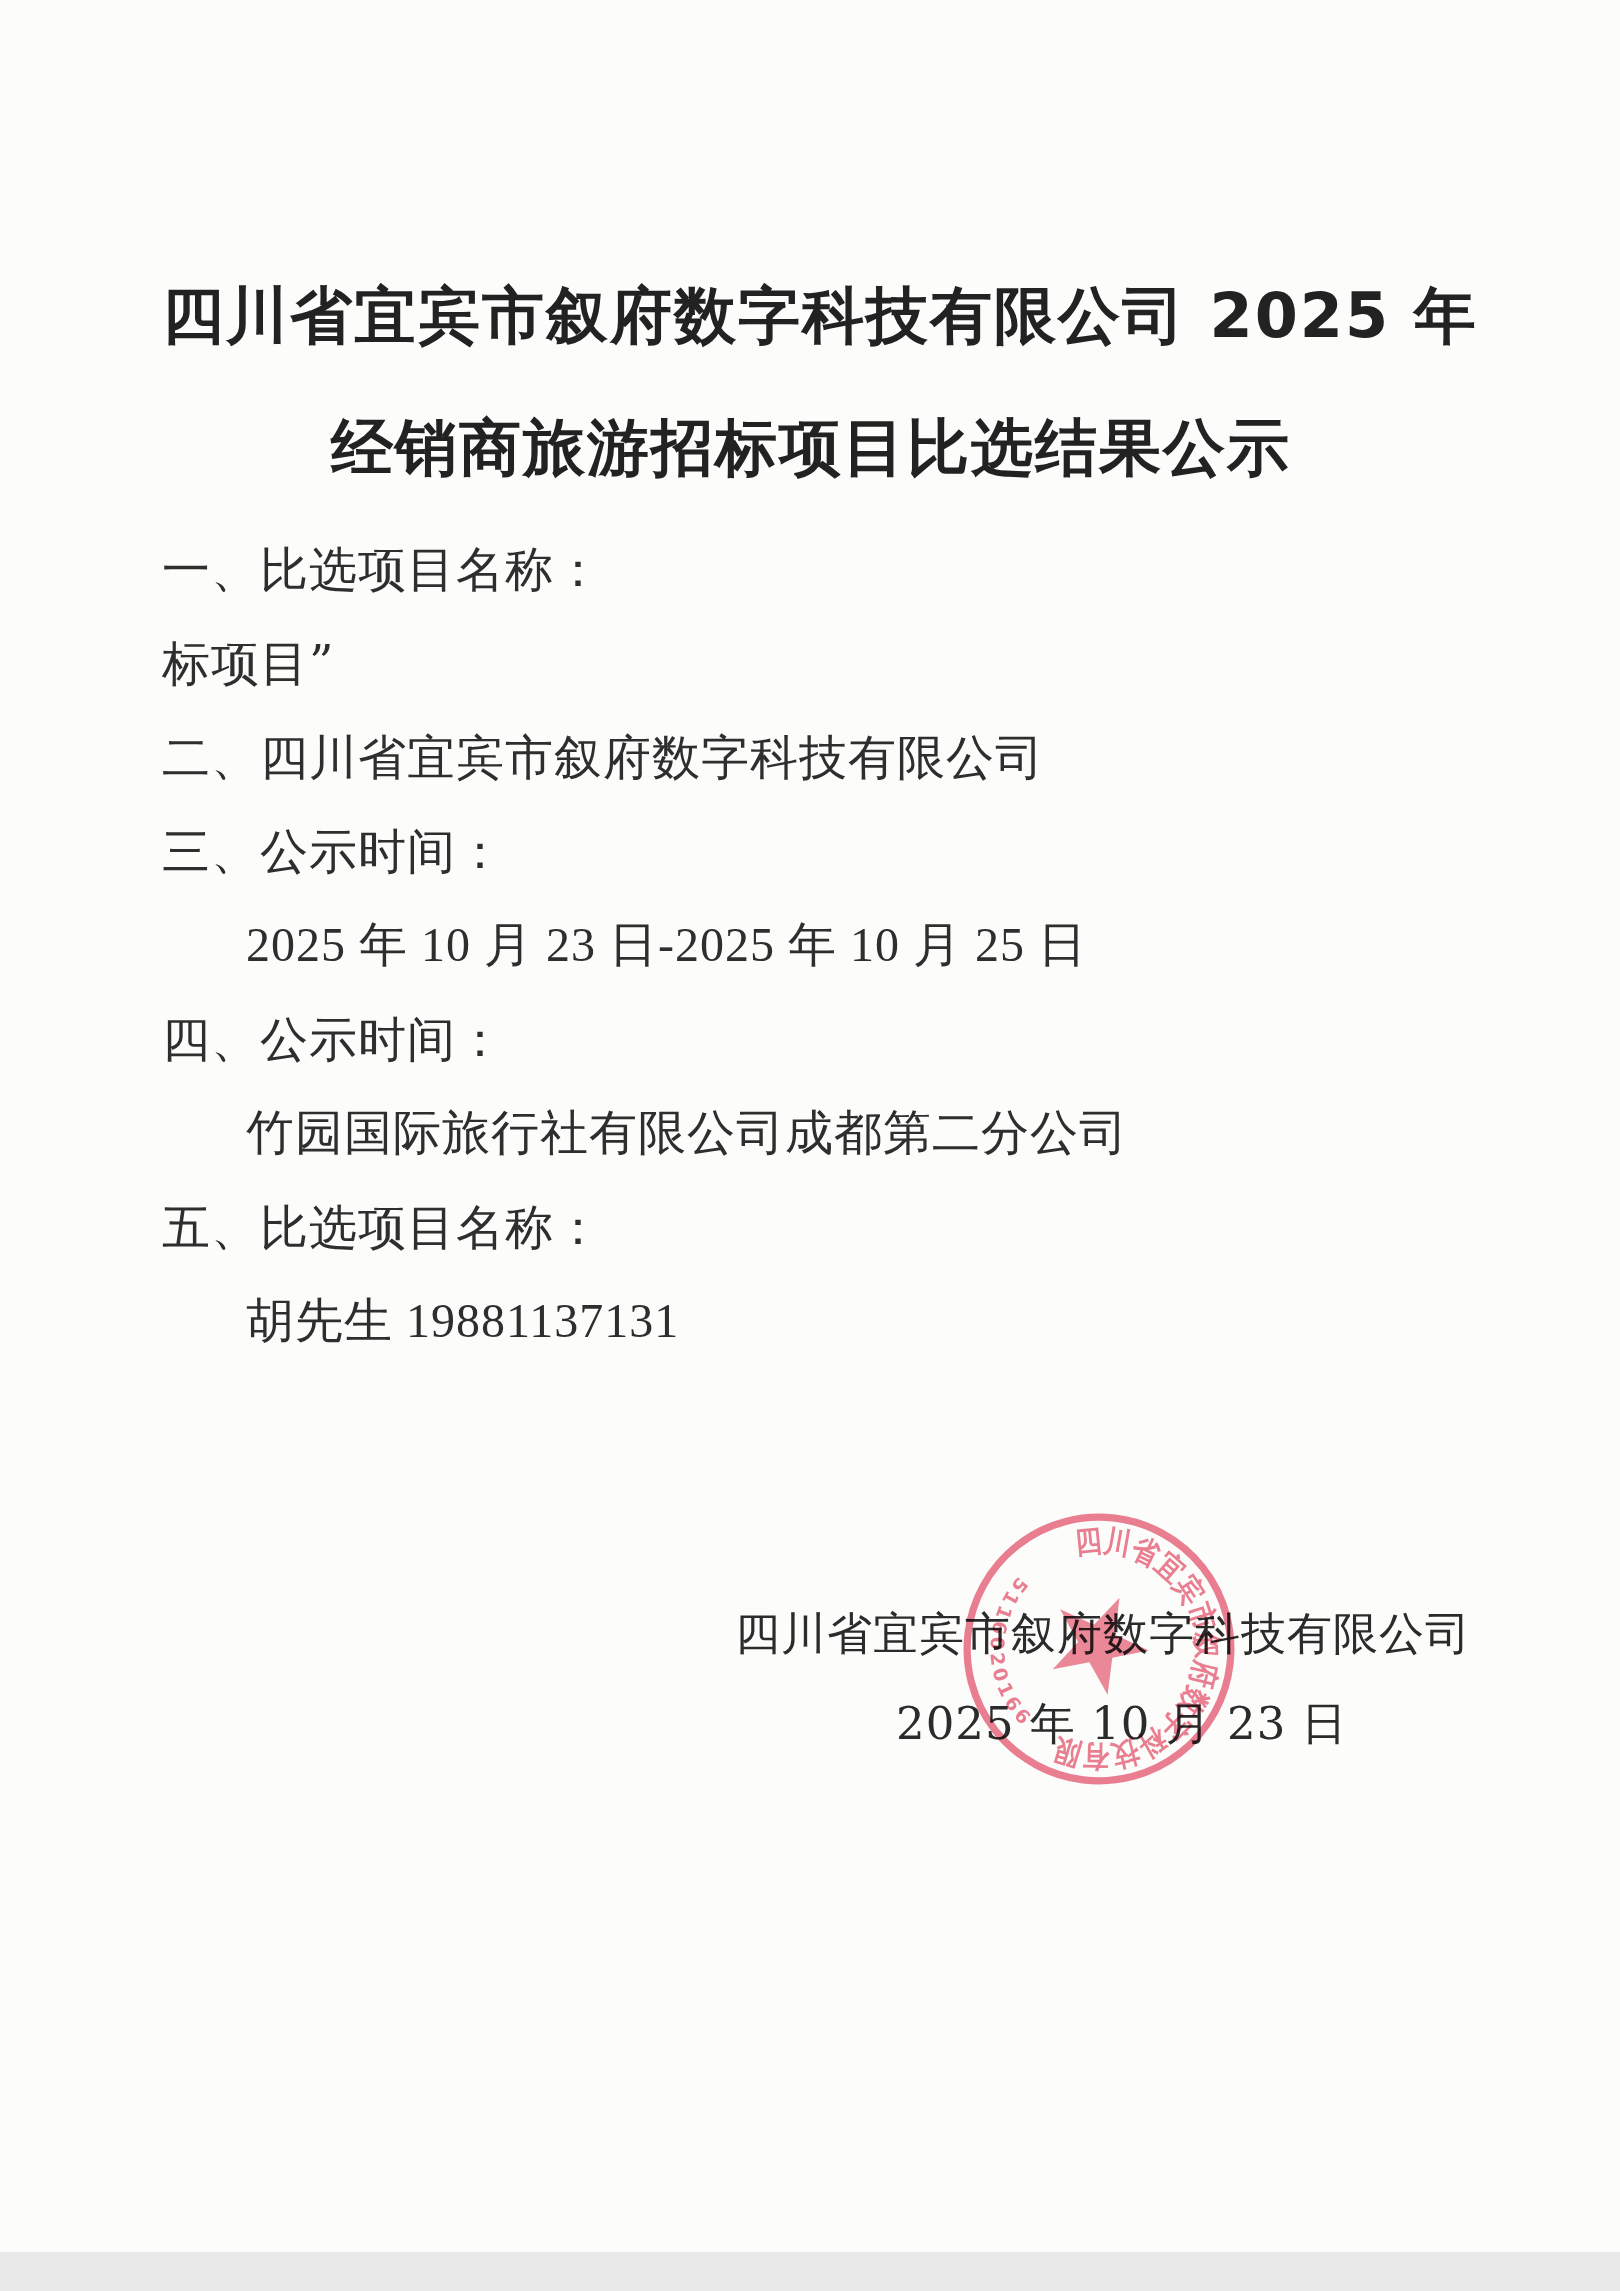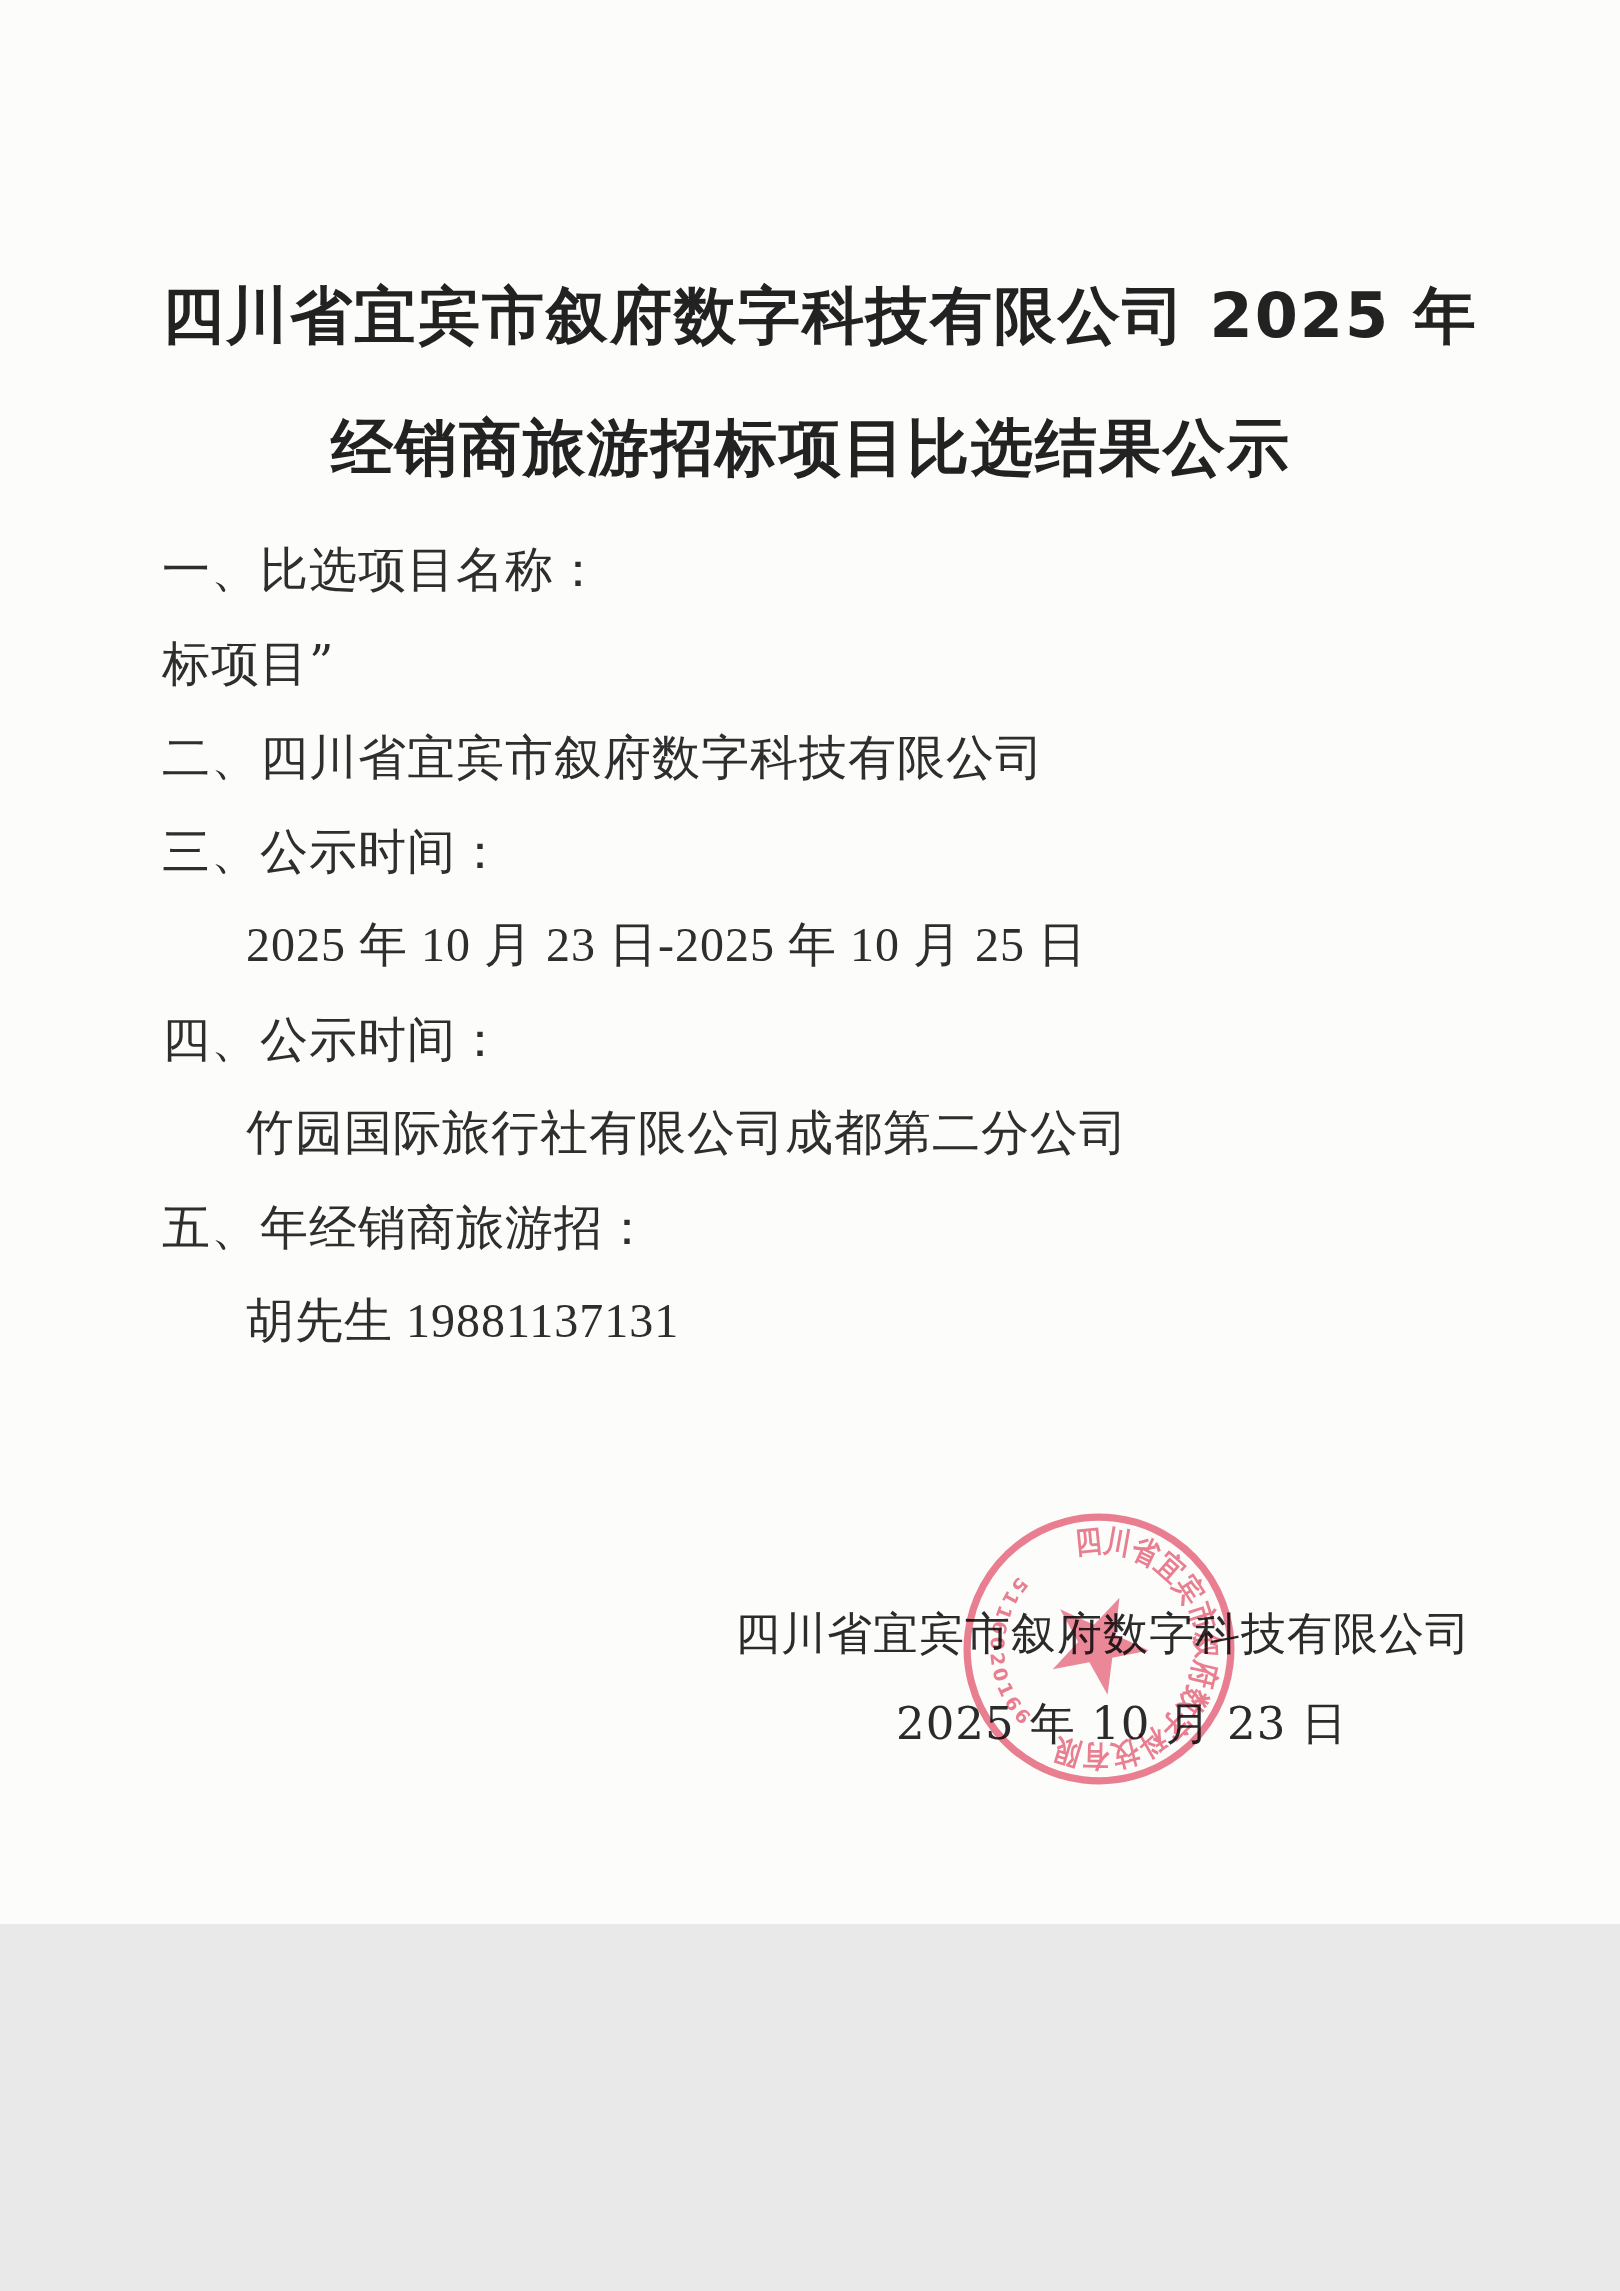--- a/index.html
+++ b/index.html
@@ -1,18 +1,18 @@
 <!DOCTYPE html>
 <html><head>
 <meta charset="utf-8">
 <style>
   html,body{margin:0;padding:0;background:#e9e9e9;}
   .page{
     position:relative;
-    width:1620px;height:1924px;
+    width:1620px;height:2252px;
     margin:0 auto;
     background:#fcfcfb;
     box-sizing:border-box;
     padding:250px 160px 0 162px;
     overflow:hidden;
     font-family:"DejaVu Serif","Liberation Serif",serif;
     color:#2e2e2e;
   }
   .doc-title{
     text-align:center;
@@ -67,21 +67,21 @@
   </div>
 
   <div class="doc-body">
     <p class="para">一、比选项目名称：</p>
     <p class="para">标项目”</p>
     <p class="para">二、四川省宜宾市叙府数字科技有限公司</p>
     <p class="para">三、公示时间：</p>
     <p class="para body-indent">2025 年 10 月 23 日-2025 年 10 月 25 日</p>
     <p class="para">四、公示时间：</p>
     <p class="para body-indent">竹园国际旅行社有限公司成都第二分公司</p>
-    <p class="para">五、年经销商旅游招：</p>
+    <p class="para">五、比选项目名称：</p>
     <p class="para body-indent">胡先生 19881137131</p>
   </div>
 
   <div class="sig-line sig-company">四川省宜宾市叙府数字科技有限公司</div>
   <div class="sig-line sig-date">2025 年 10 月 23 日</div>
 
   <svg class="seal" viewBox="0 0 310 310">
     <g transform="rotate(97,155,155)">
       <circle cx="155" cy="155" r="146" fill="none" stroke="#e8697f" stroke-width="8"></circle>
       <polygon points="150,100 162.9,139.2 204.2,139.4 170.9,163.8 183.5,203.1 150,179 116.5,203.1 129.1,163.8 95.8,139.4 137.1,139.2" fill="#e8697f" opacity="0.92"></polygon>

